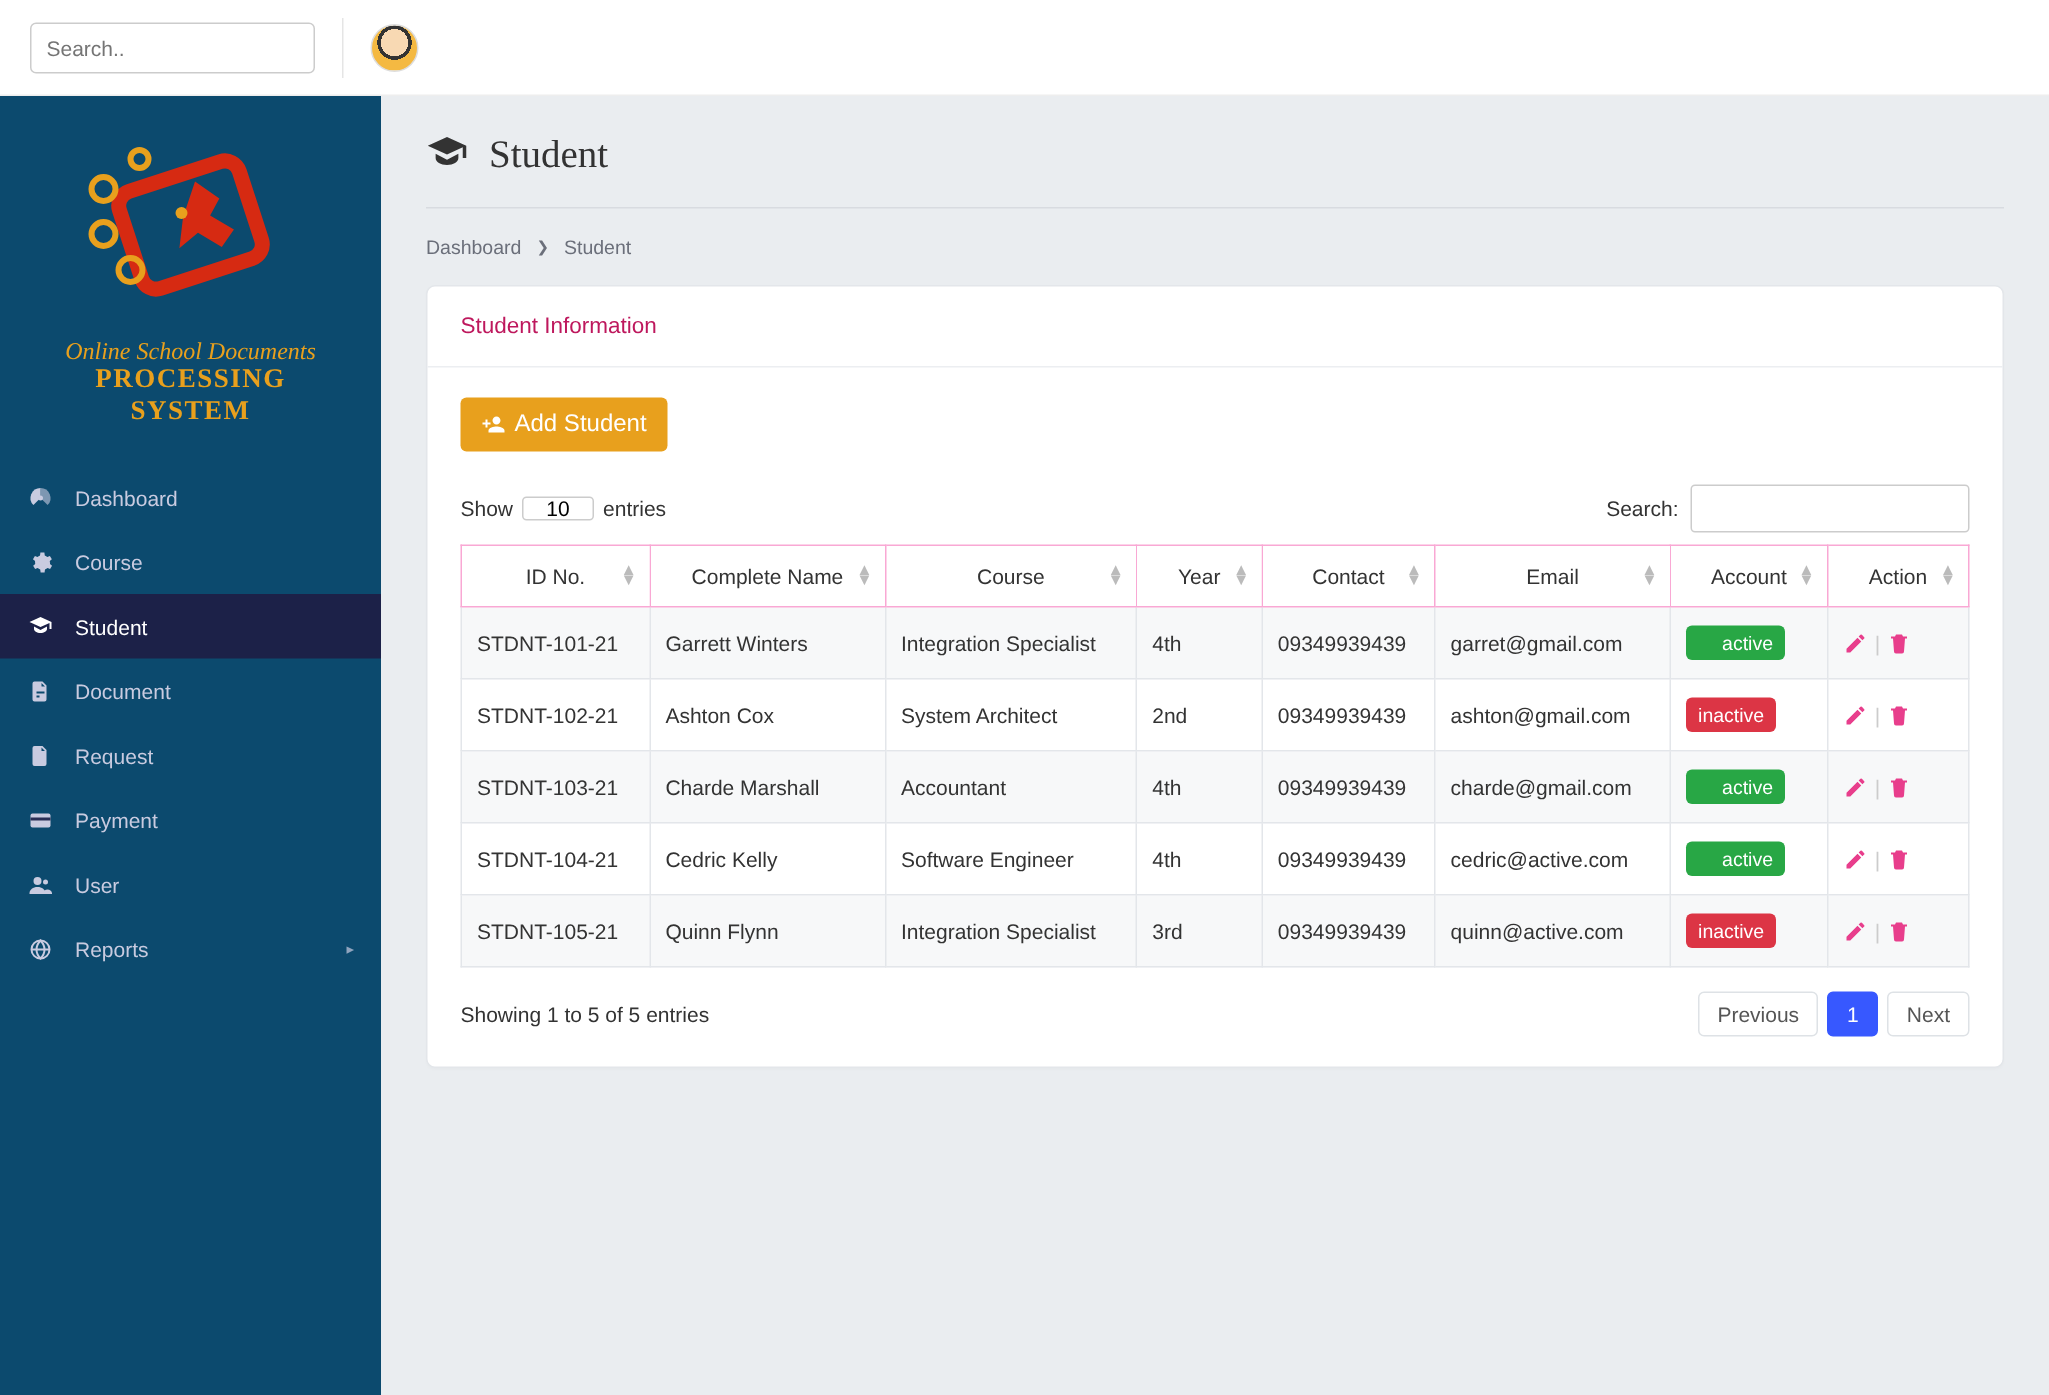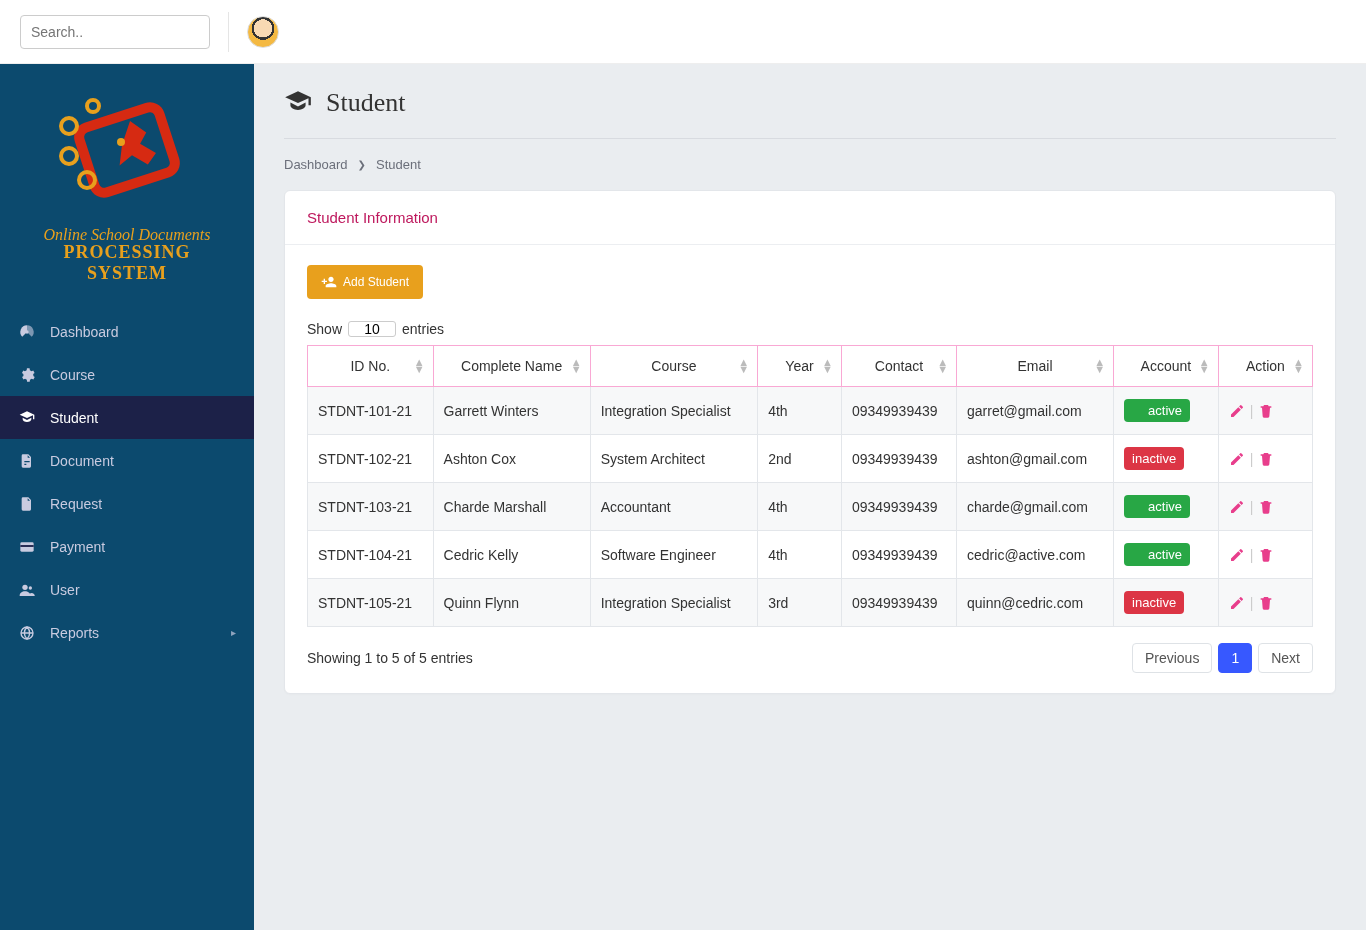--- a/index.html
+++ b/index.html
@@ -34,21 +34,21 @@
     .page-icon { width: 28px; height: 28px; }
     .page-title { font-family: Georgia, serif; font-size: 26px; font-weight: normal; color: #333; }
     .breadcrumb { display: flex; align-items: center; gap: 10px; padding: 18px 0; color: #6b6f7a; font-size: 13px; }
     .breadcrumb .sep { font-size: 10px; }
     .breadcrumb .cur { color: #6b6f7a; }
     
     .card { background: #fff; border-radius: 6px; border: 1px solid #e3e6ea; box-shadow: 0 1px 2px rgba(0,0,0,0.02); }
     .card-head { padding: 18px 22px; border-bottom: 1px solid #eceef1; font-size: 15px; color: #be185d; }
     .card-body { padding: 20px 22px; }
     
-    .btn-add { display: inline-flex; align-items: center; gap: 6px; background: #e8a01d; color: #fff; border: none; border-radius: 4px; padding: 9px 14px; font-size: 12px; cursor: pointer; }
+    .btn-add { display: inline-flex; align-items: center; gap: 6px; background: #e8a01d; color: #fff; border: none; border-radius: 4px; padding: 9px 14px; font-size: 16px; cursor: pointer; }
     
     .table-toolbar { display: flex; justify-content: space-between; align-items: center; margin-top: 22px; margin-bottom: 8px; font-size: 14px; color: #333; }
     .tb-left { display: flex; align-items: center; gap: 6px; }
     .tb-left input { width: 48px; height: 16px; border: 1px solid #ccc; border-radius: 3px; text-align: center; font-size: 14px; }
     .tb-right { display: flex; align-items: center; gap: 8px; }
     .tb-right input { width: 186px; height: 32px; border: 1px solid #ccc; border-radius: 3px; padding: 0 8px; }
     
     table.data { width: 100%; border-collapse: collapse; border: 1px solid #e3e6ea; margin-top: 6px; }
     table.data th { text-align: center; font-weight: normal; color: #333; padding: 12px 10px; border: 1px solid #f9a8d4; position: relative; font-size: 14px; background: #fff; }
     table.data th .sort { position: absolute; right: 8px; top: 50%; transform: translateY(-50%); font-size: 11px; line-height: 7px; color: #bbb; }
@@ -206,20 +206,24 @@
           </span>
           <span>Add Student</span>
         </button>
 
         <div class="table-toolbar">
           <div class="tb-left">
             <span>Show</span>
             <input type="text" value="10" style="">
             <span>entries</span>
           </div>
+          <div class="tb-right">
+            <span>Search:</span>
+            <input type="text" style="">
+          </div>
         </div>
 
         <table class="data">
           <thead>
               <tr id="thead-row">
                 <th style="width: 12%;"><span>ID No.</span><span class="sort">▲<br>▼</span></th>
                 <th style="width: 15%;"><span>Complete Name</span><span class="sort">▲<br>▼</span></th>
                 <th style="width: 16%;"><span>Course</span><span class="sort">▲<br>▼</span></th>
                 <th style="width: 8%;"><span>Year</span><span class="sort">▲<br>▼</span></th>
                 <th style="width: 11%;"><span>Contact</span><span class="sort">▲<br>▼</span></th>
@@ -324,21 +328,21 @@
                     </span>
                   </span>
                 </td>
               </tr>
               <tr>
                 <td>STDNT-105-21</td>
                 <td>Quinn Flynn</td>
                 <td>Integration Specialist</td>
                 <td>3rd</td>
                 <td>09349939439</td>
-                <td>quinn@cedric.com</td>
+                <td>quinn@active.com</td>
                 <td><span class="badge inactive">inactive</span></td>
                 <td>
                   <span class="row-actions">
                     <span class="icon-btn">
                       <svg viewBox="0 0 24 24" width="16" height="16" fill="currentColor">
                         <path d="M3 17.25V21h3.75l11-11-3.75-3.75-11 11zM20.71 7.04a1 1 0 000-1.41l-2.34-2.34a1 1 0 00-1.41 0L15.13 5.12l3.75 3.75 1.83-1.83z"></path>
                       </svg>
                     </span>
                     <span class="vbar">|</span>
                     <span class="icon-btn">

